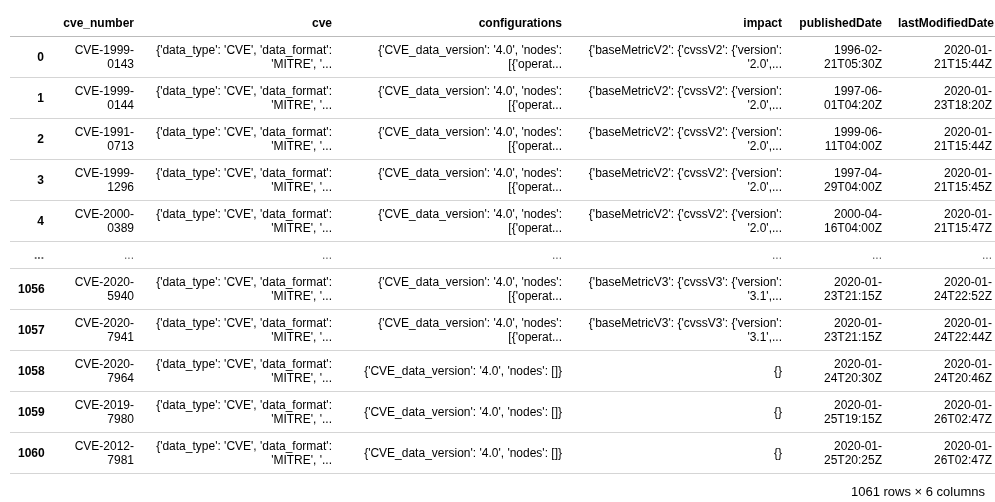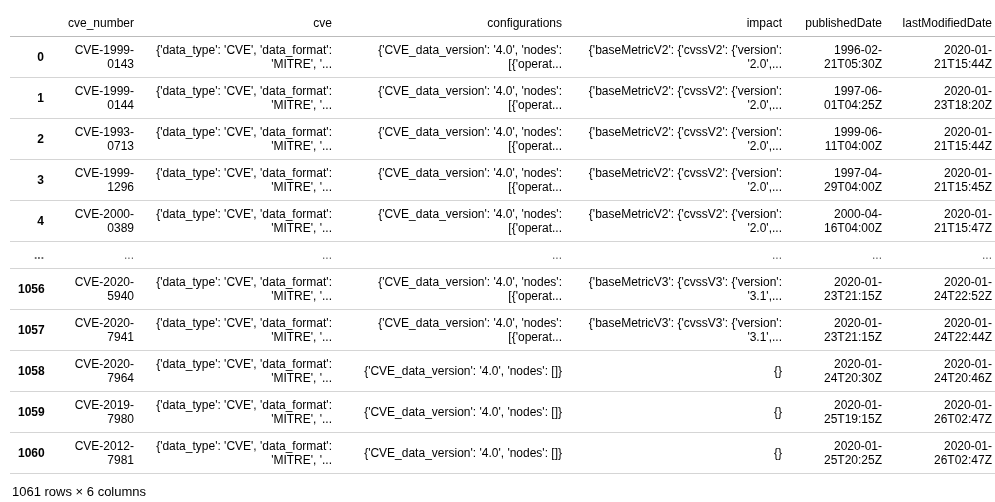--- a/index.html
+++ b/index.html
@@ -1,22 +1,22 @@
 <!DOCTYPE html>
 <html><head>
   <meta charset="utf-8">
   <style>
     * { margin: 0; padding: 0; box-sizing: border-box; }
     body { font-family: -apple-system, BlinkMacSystemFont, "Segoe UI", Helvetica, Arial, sans-serif; font-size: 12px; color: #000; background: #fff; padding: 10px; }
     table { border-collapse: collapse; width: 100%; table-layout: fixed; }
     th, td { text-align: right; padding: 6px 8px; border-bottom: 1px solid #d5d5d5; vertical-align: middle; }
-    th { font-weight: normal; border-bottom: 1px solid #bbb; }
+    th { font-weight: bold; border-bottom: 1px solid #bbb; }
     th.idx, td.idx { font-weight: bold; text-align: right; }
     .ellipsis-row td { color: #666; padding: 6px 8px; }
-    .footer { padding: 10px 0 0 2px; font-size: 13px; color: #000; }
+    .footer { padding: 10px 0 0 2px; font-size: 13px; color: #000; text-align: right; }
     col.c-idx { width: 42px; }
     col.c-cve { width: 90px; }
     col.c-cveobj { width: 198px; }
     col.c-conf { width: 230px; }
     col.c-impact { width: 220px; }
     col.c-pub { width: 100px; }
     col.c-mod { width: 110px; }
   </style>
 </head>
 <body>
@@ -51,26 +51,26 @@
         <td>{'baseMetricV2': {'cvssV2': {'version': '2.0',...</td>
         <td>1996-02-21T05:30Z</td>
         <td>2020-01-21T15:44Z</td>
       </tr>
       <tr>
         <td class="idx">1</td>
         <td>CVE-1999-0144</td>
         <td>{'data_type': 'CVE', 'data_format': 'MITRE', '...</td>
         <td>{'CVE_data_version': '4.0', 'nodes': [{'operat...</td>
         <td>{'baseMetricV2': {'cvssV2': {'version': '2.0',...</td>
-        <td>1997-06-01T04:25Z</td>
+        <td>1997-06-01T04:20Z</td>
         <td>2020-01-23T18:20Z</td>
       </tr>
       <tr>
         <td class="idx">2</td>
-        <td>CVE-1993-0713</td>
+        <td>CVE-1991-0713</td>
         <td>{'data_type': 'CVE', 'data_format': 'MITRE', '...</td>
         <td>{'CVE_data_version': '4.0', 'nodes': [{'operat...</td>
         <td>{'baseMetricV2': {'cvssV2': {'version': '2.0',...</td>
         <td>1999-06-11T04:00Z</td>
         <td>2020-01-21T15:44Z</td>
       </tr>
       <tr>
         <td class="idx">3</td>
         <td>CVE-1999-1296</td>
         <td>{'data_type': 'CVE', 'data_format': 'MITRE', '...</td>

